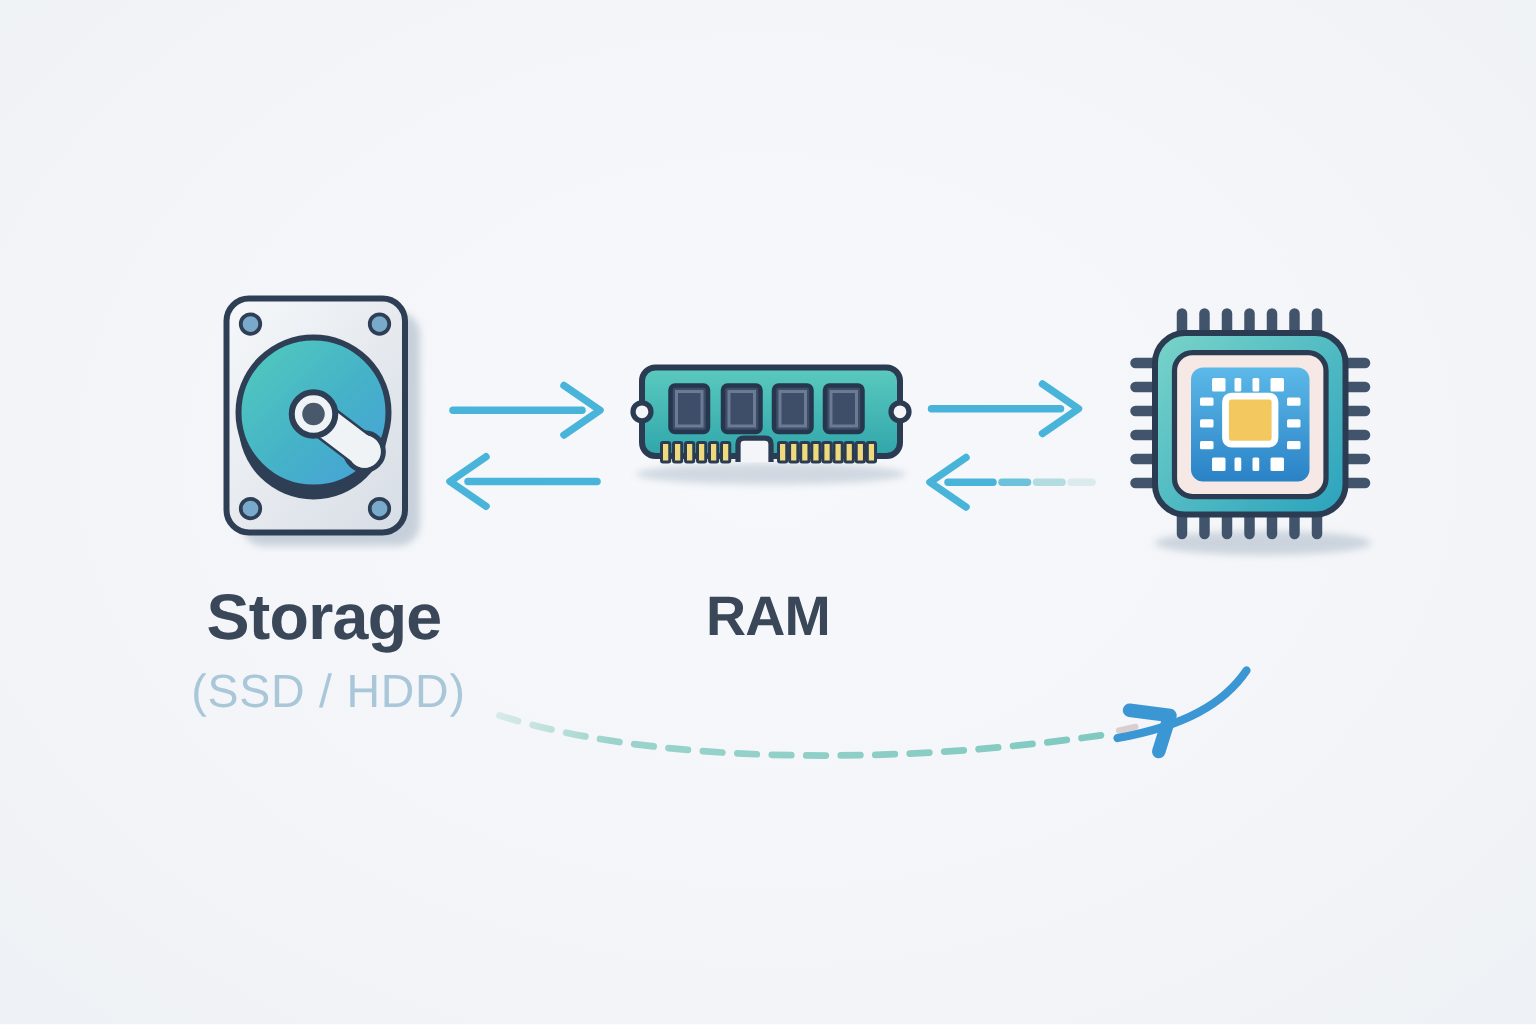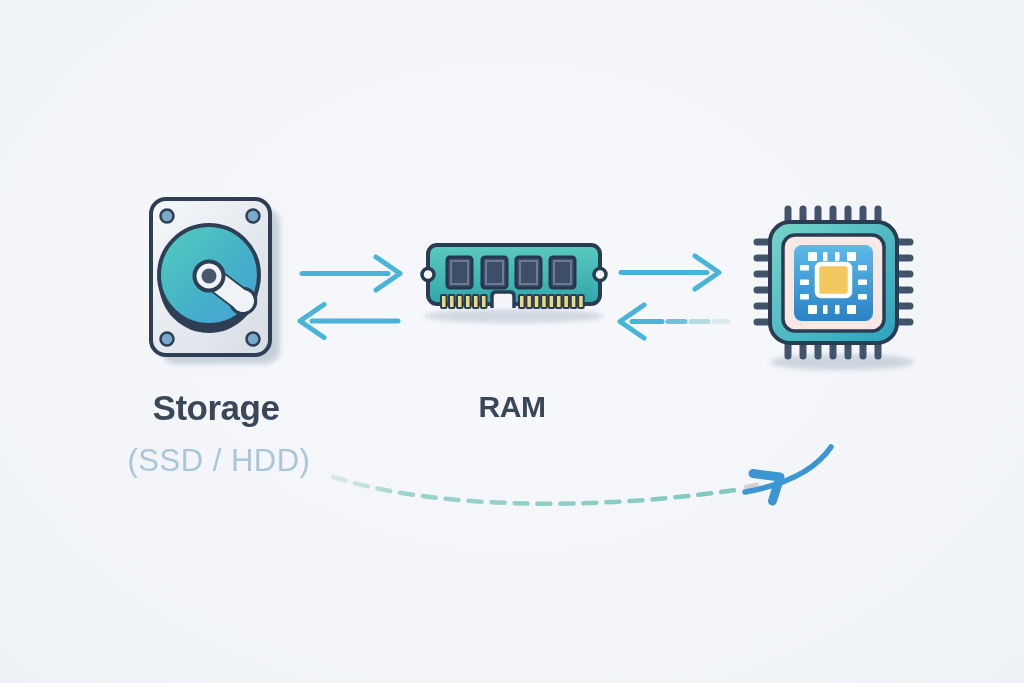--- a/index.html
+++ b/index.html
@@ -14,24 +14,24 @@
   .stage svg.diagram {
     position: absolute;
     left: 0; top: 0;
   }
   .node-label {
     position: absolute;
     width: 320px;
     text-align: center;
     color: #3a4759;
     font-weight: bold;
-    font-size: 30px;
+    font-size: 37px;
     letter-spacing: -0.5px;
   }
-  .node-label.storage { left: 56px;  top: 388px; font-size: 35px; }
+  .node-label.storage { left: 56px;  top: 388px; font-size: 43px; }
   .node-label.ram     { left: 352px; top: 390px; }
   .node-label.cpu     { left: 674px; top: 390px; }
   .node-sublabel {
     position: absolute;
     width: 320px;
     text-align: center;
     color: #a9c7d9;
     font-weight: normal;
     font-size: 31px;
     left: 59px; top: 443px;

